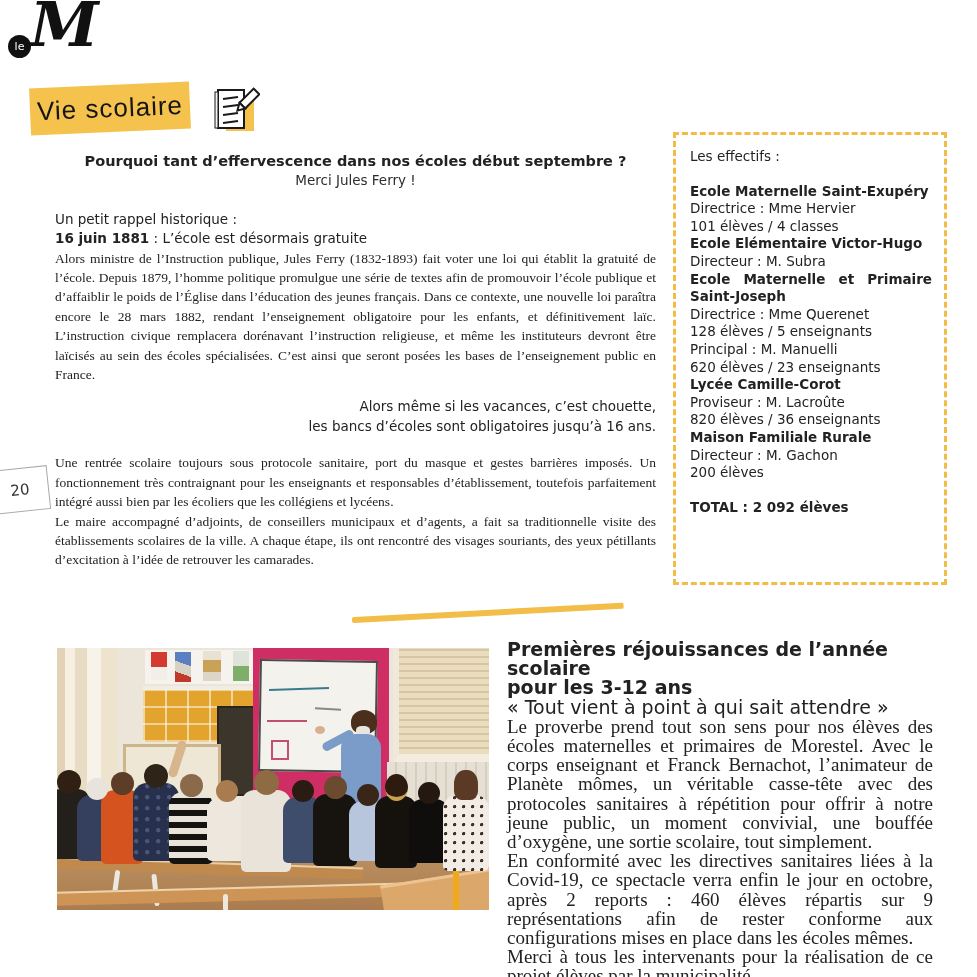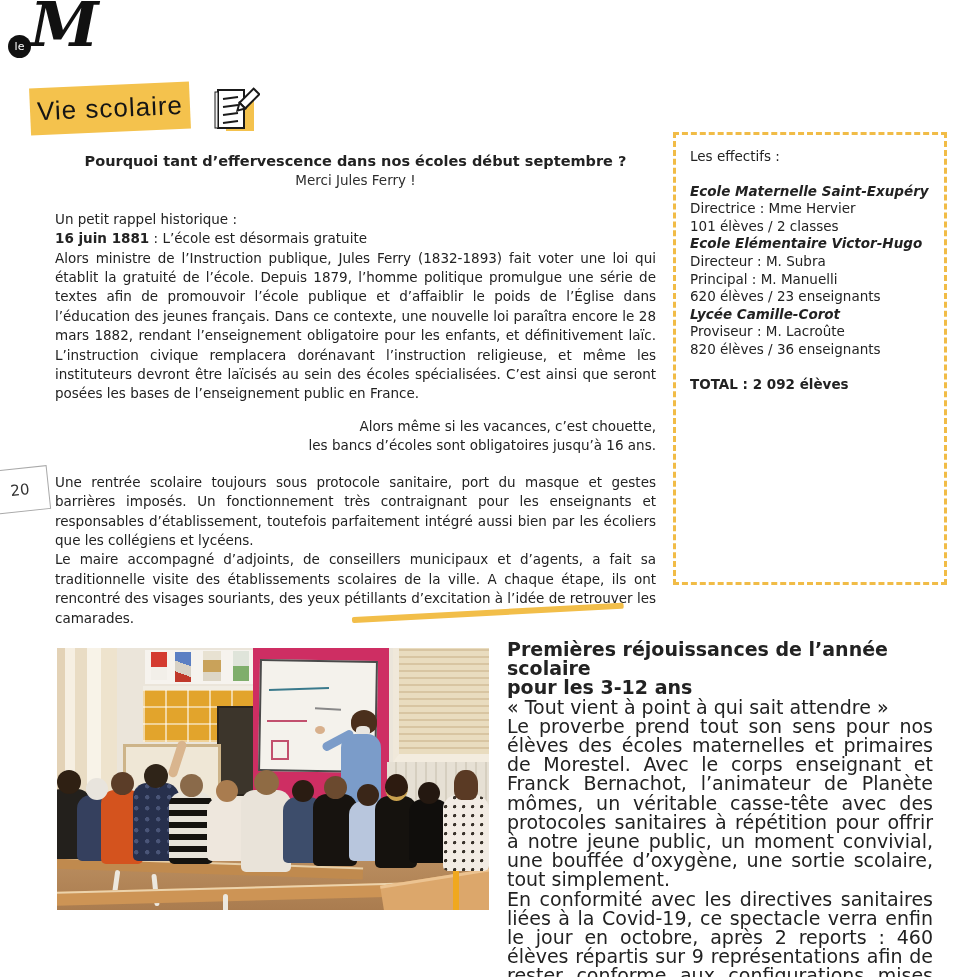--- a/index.html
+++ b/index.html
@@ -20,27 +20,27 @@
     font-family:"Liberation Sans",sans-serif;font-size:26px;letter-spacing:1px;color:#151515;}
   .note-icon{position:absolute;left:212px;top:86px;width:48px;height:50px;}
   
   .page-num{position:absolute;left:-9px;top:468px;width:56px;height:42px;border:1px solid #a9a9a9;
     background:#fff;transform:rotate(-6deg);display:flex;align-items:center;justify-content:center;
     font-size:15px;color:#333;}
   
   .left-col{position:absolute;left:55px;top:152px;width:601px;font-size:13.5px;line-height:19.4px;color:#222;}
   .t-title{font-weight:bold;text-align:center;font-size:14.5px;}
   .t-sub{text-align:center;margin-bottom:19px;color:#2d2d2d;}
-  .para{text-align:justify;margin:0;}
+  .para{text-align:justify;margin:0;font-family:Liberation Serif, serif;}
   .quote{ text-align:right;margin:13px 0 17px 0;}
   
   .sidebar{position:absolute;left:673px;top:132px;width:274px;height:453px;box-sizing:border-box;
     border:3px dashed #F1BC47;padding:13px 12px 10px 14px;font-size:13.5px;line-height:17.6px;color:#222;}
   .sb-title{margin-bottom:17px;}
-  .school-name{font-weight:bold;text-align:justify;font-style:italic;}
+  .school-name{font-weight:bold;text-align:justify;}
   .sb-total{font-weight:bold;margin-top:17px;}
   
   .swoosh{position:absolute;left:352px;top:617px;width:272px;height:6px;background:#F2BE49;
     transform:rotate(-3deg);transform-origin:left center;border-radius:2px;}
   
   .right-col{position:absolute;left:507px;top:640px;width:426px;font-size:19px;line-height:19.2px;color:#222;}
   .rc-title{font-weight:bold;}
   
   .photo{position:absolute;left:57px;top:648px;width:432px;height:262px;overflow:hidden;background:#ebe5da;}
   .ph{position:absolute;}
@@ -97,34 +97,44 @@
   <p class="para">Une rentrée scolaire toujours sous protocole sanitaire, port du masque et gestes barrières imposés. Un fonctionnement très contraignant pour les enseignants et responsables d’établissement, toutefois parfaitement intégré aussi bien par les écoliers que les collégiens et lycéens.</p>
   <p class="para">Le maire accompagné d’adjoints, de conseillers municipaux et d’agents, a fait sa traditionnelle visite des établissements scolaires de la ville. A chaque étape, ils ont rencontré des visages souriants, des yeux pétillants d’excitation à l’idée de retrouver les camarades.</p>
 </div>
 
 <div class="sidebar">
   <div class="sb-title">Les effectifs :</div>
 
   <div>
     <div class="school-name">Ecole Maternelle Saint-Exupéry</div>
     <div>Directrice : Mme Hervier</div>
-    <div>101 élèves / 2 classes</div>
+    <div>101 élèves / 4 classes</div>
   </div>
   <div>
     <div class="school-name">Ecole Elémentaire Victor-Hugo</div>
     <div>Directeur : M. Subra</div>
+  </div>
+  <div>
+    <div class="school-name">Ecole Maternelle et Primaire Saint-Joseph</div>
+    <div>Directrice : Mme Querenet</div>
+    <div>128 élèves / 5 enseignants</div>
   </div>
   <div>
     <div>Principal : M. Manuelli</div>
     <div>620 élèves / 23 enseignants</div>
   </div>
   <div>
     <div class="school-name">Lycée Camille-Corot</div>
     <div>Proviseur : M. Lacroûte</div>
     <div>820 élèves / 36 enseignants</div>
+  </div>
+  <div>
+    <div class="school-name">Maison Familiale Rurale</div>
+    <div>Directeur : M. Gachon</div>
+    <div>200 élèves</div>
   </div>
 
   <div class="sb-total">TOTAL : 2 092 élèves</div>
 </div>
 
 <div class="swoosh"></div>
 
 <div class="photo">
 
   <div class="ph" style="left:0;top:0;width:60px;height:185px;

